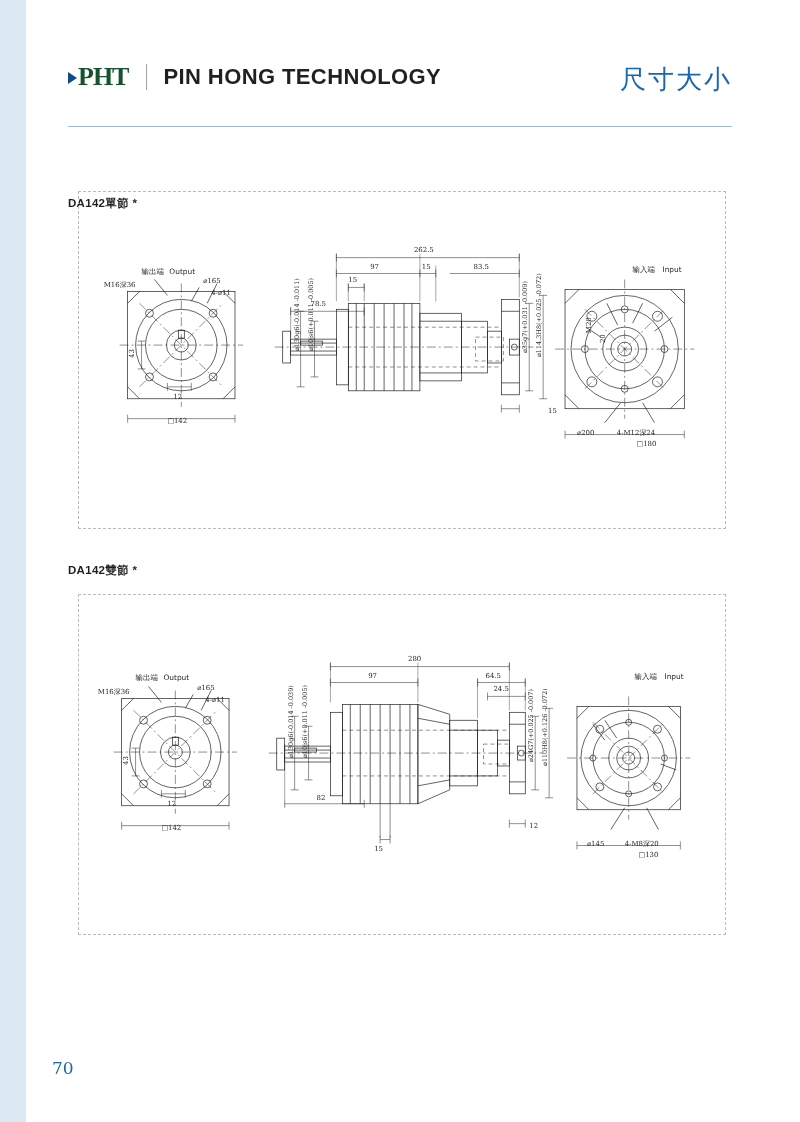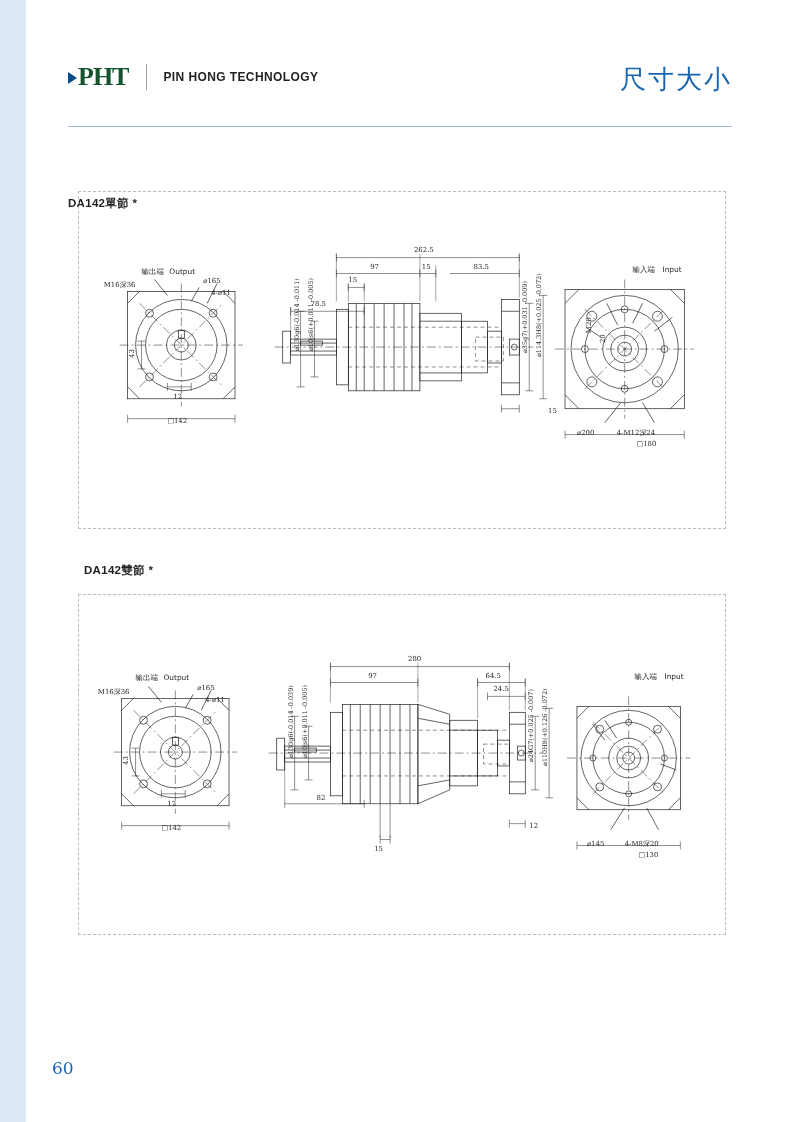--- a/index.html
+++ b/index.html
@@ -50,21 +50,21 @@
     margin-right: 1px;
     vertical-align: 1px;
   }
   .logo-divider {
     width: 1px;
     height: 26px;
     background: #9aa4ad;
     margin: 0 16px 0 14px;
   }
   .brand-name {
-    font-size: 12px;
+    font-size: 22px;
     font-weight: bold;
     letter-spacing: 0.4px;
     color: #231f20;
   }
   .page-heading {
     position: absolute;
     right: 0;
     top: 10px;
     font-size: 26px;
     color: #1a66b0;
@@ -80,21 +80,21 @@
 
   
   .section-title {
     position: absolute;
     font-size: 11.5px;
     font-weight: bold;
     color: #231f20;
     letter-spacing: 0.3px;
   }
   #title-single { left: 68px; top: 152px; margin-top: 44px; }
-  #title-double { left: 84px; top: 563px; }
+  #title-double { left: 68px; top: 563px; }
 
   
   .frame {
     position: absolute;
     border: 1px dashed #b9bcbf;
     box-sizing: border-box;
   }
   #frame-single { left: 78px; top: 191px; width: 648px; height: 338px; }
   #frame-double { left: 78px; top: 594px; width: 648px; height: 341px; }
 
@@ -552,13 +552,13 @@
 
       <text x="558" y="84" font-size="7.5" font-family="DejaVu Sans, sans-serif">输入端</text>
       <text x="588" y="84" font-size="7.5" font-family="DejaVu Sans, sans-serif">Input</text>
       <text x="510" y="252" font-size="7">⌀145</text>
       <text x="548" y="252" font-size="7">4-M8深20</text>
       <text x="562" y="264" font-size="7">□130</text>
     </g>
   </svg>
 </div>
 
-<div class="page-number">60</div>
+<div class="page-number">70</div>
 
 </body></html>

